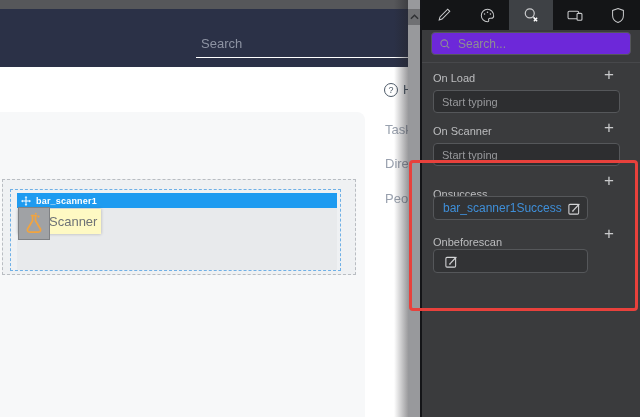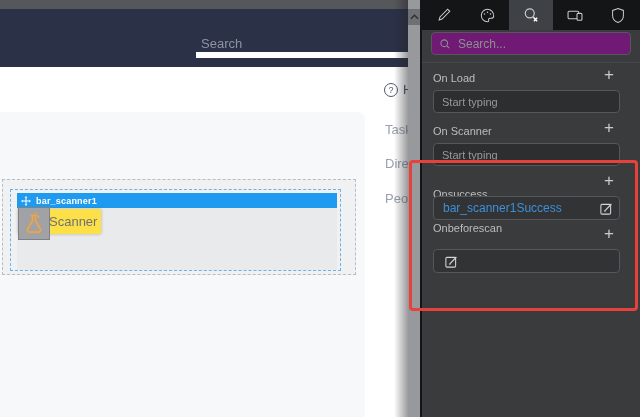--- a/index.html
+++ b/index.html
@@ -3,74 +3,74 @@
 <meta charset="utf-8">
 <style>
   html,body{margin:0;padding:0;}
   .screen{position:relative;width:640px;height:417px;overflow:hidden;
     font-family:"Liberation Sans",sans-serif;background:#ffffff;}
 
   
   .top-strip{position:absolute;left:0;top:0;width:408px;height:9px;background:#56575a;}
   .navy-header{position:absolute;left:0;top:9px;width:420px;height:58px;background:#2b3147;}
   .hdr-search{position:absolute;left:196px;top:27px;width:212px;height:22px;
-    border-bottom:6px solid #ffffff;color:#8d93a3;font-size:13px;padding-left:5px;box-sizing:border-box;}
+    border-bottom:1px solid #ffffff;color:#8d93a3;font-size:13px;padding-left:5px;box-sizing:border-box;}
   .content{position:absolute;left:0;top:67px;width:420px;height:350px;background:#ffffff;}
   .help-row{position:absolute;left:384px;top:15px;display:flex;align-items:center;gap:5px;
     color:#4d5a68;font-size:13px;white-space:nowrap;}
   .help-circle{width:12px;height:12px;border:1px solid #4d5a68;border-radius:50%;
     font-size:9px;line-height:12px;text-align:center;display:inline-block;}
   .help-circle::before{content:"?";}
   .canvas{position:absolute;left:0;top:45px;width:365px;height:305px;background:#f7f8f9;
     border-top-right-radius:8px;}
   .drop-container{position:absolute;left:2px;top:112px;width:354px;height:96px;
     border:1px dashed #b9bdc2;background:#eff1f3;box-sizing:border-box;}
   .sel-rect{position:absolute;left:10px;top:122px;width:331px;height:82px;
     border:1px dashed #6fb0e6;box-sizing:border-box;}
   .titlebar{position:absolute;left:17px;top:126px;width:320px;height:15px;background:#1e9bf0;
     display:flex;align-items:center;gap:5px;padding-left:4px;box-sizing:border-box;}
   .titlebar .wname{color:#ffffff;font-size:9px;font-weight:bold;letter-spacing:.2px;}
   .wbody{position:absolute;left:17px;top:141px;width:320px;height:62px;background:#e8eaec;}
-  .scan-box{position:absolute;left:18px;top:142px;width:83px;height:25px;background:#fde047;
+  .scan-box{position:absolute;left:18px;top:142px;width:83px;height:25px;background:#fef9c3;
     box-shadow:0 0 3px rgba(0,0,0,.25);color:#6e7276;font-size:13px;line-height:25px;
     padding-left:31px;box-sizing:border-box;overflow:hidden;white-space:nowrap;}
   .icon-box{position:absolute;left:18px;top:140px;width:32px;height:33px;background:#a0a2a5;
     border:1px solid #7f8184;box-sizing:border-box;display:flex;align-items:center;justify-content:center;}
   .page-label{position:absolute;left:385px;color:#99a1ae;font-size:13px;white-space:nowrap;}
 
   
   .panel-shadow{position:absolute;left:394px;top:0;width:14px;height:417px;
     background:linear-gradient(to right,rgba(35,35,40,0),rgba(35,35,40,.45));pointer-events:none;}
   .scrollbar{position:absolute;left:408px;top:0;width:12px;height:417px;background:#98999c;}
   .scroll-btn{position:absolute;left:0;top:9px;width:12px;height:16px;background:#6f7073;
     display:flex;align-items:center;justify-content:center;}
 
   
   .panel{position:absolute;left:420px;top:0;width:220px;height:417px;background:#3a3b3d;
     border-left:2px solid #141518;box-sizing:border-box;}
   .tabbar{position:absolute;left:0;top:0;width:218px;height:30px;background:#141517;display:flex;}
   .tab{flex:1;display:flex;align-items:center;justify-content:center;height:30px;}
   .tab.active{background:#3e4145;}
   .tab svg{stroke:#c9cacc;}
-  .psearch{position:absolute;left:9px;top:32px;width:200px;height:23px;background:#701a75;
+  .psearch{position:absolute;left:9px;top:32px;width:200px;height:23px;background:#6d28d9;
     border:1px solid #55575a;border-radius:4px;display:flex;align-items:center;box-sizing:border-box;}
   .psearch svg{margin:0 5px 0 7px;flex:none;}
   .psearch input{background:transparent;border:none;outline:none;color:#aeafb2;
     font-size:12px;width:150px;font-family:"Liberation Sans",sans-serif;}
   .psearch input::placeholder{color:#8e8f92;}
   .pdivider{position:absolute;left:0;top:62px;width:218px;height:1px;background:#47484b;}
   .sec-label{position:absolute;left:11px;color:#bcbdbf;font-size:11px;}
   .plus-btn{position:absolute;right:23px;width:16px;height:16px;color:#c9cacc;font-size:17px;
     font-weight:300;line-height:15px;text-align:center;cursor:pointer;}
   .plus-btn::before{content:"+";}
   .evt-input{position:absolute;left:11px;width:187px;height:23px;background:#2d2e30;
     border:1px solid #55575a;border-radius:4px;box-sizing:border-box;color:#aeafb2;
     font-size:11px;padding:0 8px;font-family:"Liberation Sans",sans-serif;outline:none;}
   .evt-input::placeholder{color:#98999c;}
-  .link-row{position:absolute;left:11px;width:187px;height:24px;background:#323335;
+  .link-row{position:absolute;left:11px;width:155px;height:24px;background:#323335;
     border:1px solid #55575a;border-radius:4px;box-sizing:border-box;
     display:flex;align-items:center;justify-content:space-between;padding:0 4px 0 9px;}
   .link-row .lnk{color:#3f8fd9;font-size:12px;cursor:pointer;white-space:nowrap;
     overflow:hidden;text-overflow:ellipsis;}
   .edit-btn{width:17px;height:17px;display:flex;align-items:center;justify-content:center;cursor:pointer;}
 
   
   .red-box{position:absolute;left:409px;top:160px;width:229px;height:151px;
     border:3px solid #e8413c;border-radius:4px;box-sizing:border-box;z-index:60;pointer-events:none;}
 </style>
@@ -184,21 +184,21 @@
       <span class="lnk">bar_scanner1Success</span>
       <span class="edit-btn">
         <svg width="15" height="15" viewBox="0 0 20 20" fill="none">
           <rect x="2.5" y="4.5" width="13" height="13" rx="1.5" stroke="#d4d5d7" stroke-width="1.4"></rect>
           <path d="M7.5 13.5l9-9.5" stroke="#d4d5d7" stroke-width="1.5"></path>
           <path d="M7 14.5l.4-2 1.6 1.5-2 .5z" fill="#d4d5d7"></path>
         </svg>
       </span>
     </div>
 
-    <span class="sec-label" style="top:222px">Onbeforescan</span>
+    <span class="sec-label" style="top:236px">Onbeforescan</span>
     <span class="plus-btn" style="top:226px"></span>
     <div class="link-row" style="top:249px">
       <span class="edit-btn">
         <svg width="15" height="15" viewBox="0 0 20 20" fill="none">
           <rect x="2.5" y="4.5" width="13" height="13" rx="1.5" stroke="#d4d5d7" stroke-width="1.4"></rect>
           <path d="M7.5 13.5l9-9.5" stroke="#d4d5d7" stroke-width="1.5"></path>
           <path d="M7 14.5l.4-2 1.6 1.5-2 .5z" fill="#d4d5d7"></path>
         </svg>
       </span>
     </div>

